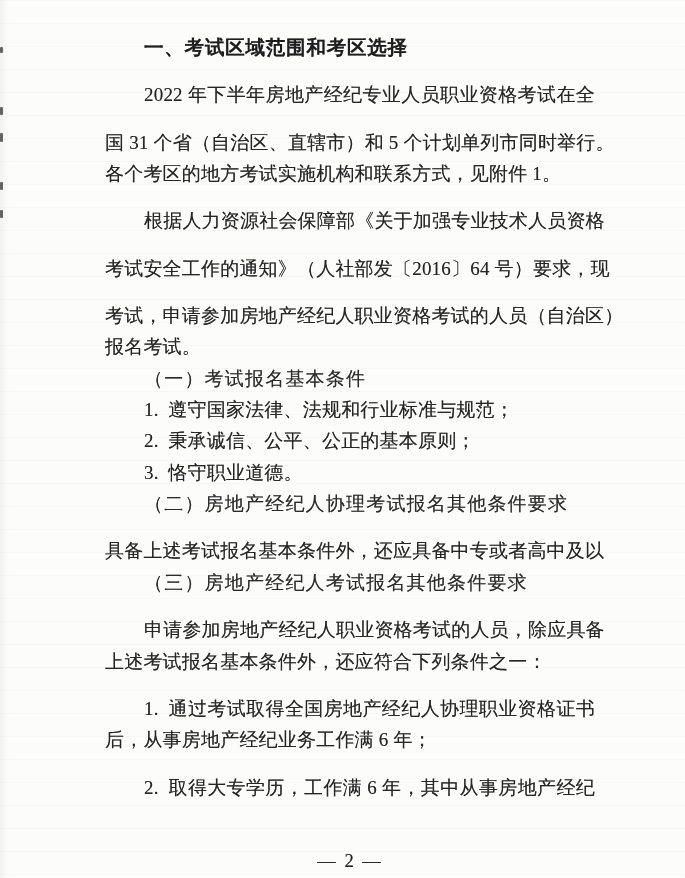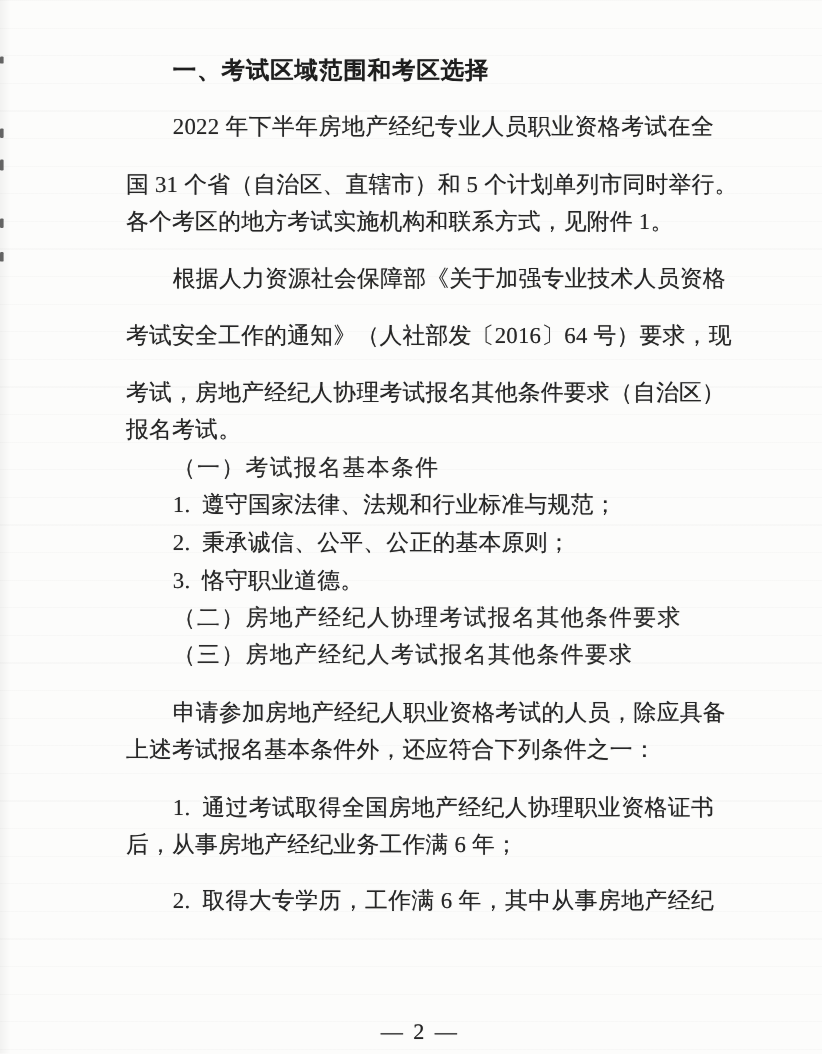--- a/index.html
+++ b/index.html
@@ -16,21 +16,21 @@
     background-image:
       repeating-linear-gradient(180deg,
         rgba(120,120,120,0.035) 0px, rgba(120,120,120,0.035) 1px,
         transparent 1px, transparent 23px),
       linear-gradient(90deg, rgba(0,0,0,0.045) 0px, rgba(0,0,0,0.0) 9px);
     font-family: "Liberation Serif", serif;
   }
   .content {
     position: absolute;
     left: 105px;
-    top: 44px;
+    top: 32px;
     width: 490px;
   }
   .ln {
     height: 31.35px;
     line-height: 31.35px;
     font-size: 19px;
     color: #262626;
     white-space: nowrap;
     text-align: left;
     text-shadow: 0 0 0.6px rgba(45,45,45,0.55);
@@ -90,27 +90,28 @@
 <div class="edge-mark em4"></div>
 <div class="edge-mark em5"></div>
 
 <div class="content">
   <div class="ln h ind">一、考试区域范围和考区选择</div>
   <div class="ln full ind">2022 年下半年房地产经纪专业人员职业资格考试在全</div>
   <div class="ln full">国 31 个省（自治区、直辖市）和 5 个计划单列市同时举行。</div>
   <div class="ln">各个考区的地方考试实施机构和联系方式，见附件 1。</div>
   <div class="ln full ind">根据人力资源社会保障部《关于加强专业技术人员资格</div>
   <div class="ln full">考试安全工作的通知》（人社部发〔2016〕64 号）要求，现</div>
-  <div class="ln full">考试，房地产经纪人协理考试报名其他条件要求（自治区）</div>
+  <div class="ln full">考试，申请参加房地产经纪人职业资格考试的人员（自治区）</div>
   <div class="ln">报名考试。</div>
   <div class="ln kai ind">（一）考试报名基本条件</div>
   <div class="ln ind">1. 遵守国家法律、法规和行业标准与规范；</div>
   <div class="ln ind">2. 秉承诚信、公平、公正的基本原则；</div>
   <div class="ln ind">3. 恪守职业道德。</div>
   <div class="ln kai ind">（二）房地产经纪人协理考试报名其他条件要求</div>
+  <div class="ln full">具备上述考试报名基本条件外，还应具备中专或者高中及以</div>
   <div class="ln kai ind">（三）房地产经纪人考试报名其他条件要求</div>
   <div class="ln full ind">申请参加房地产经纪人职业资格考试的人员，除应具备</div>
   <div class="ln">上述考试报名基本条件外，还应符合下列条件之一：</div>
   <div class="ln full ind">1. 通过考试取得全国房地产经纪人协理职业资格证书</div>
   <div class="ln">后，从事房地产经纪业务工作满 6 年；</div>
   <div class="ln full ind">2. 取得大专学历，工作满 6 年，其中从事房地产经纪</div>
 </div>
 
 <div class="footer">— 2 —</div>
 

